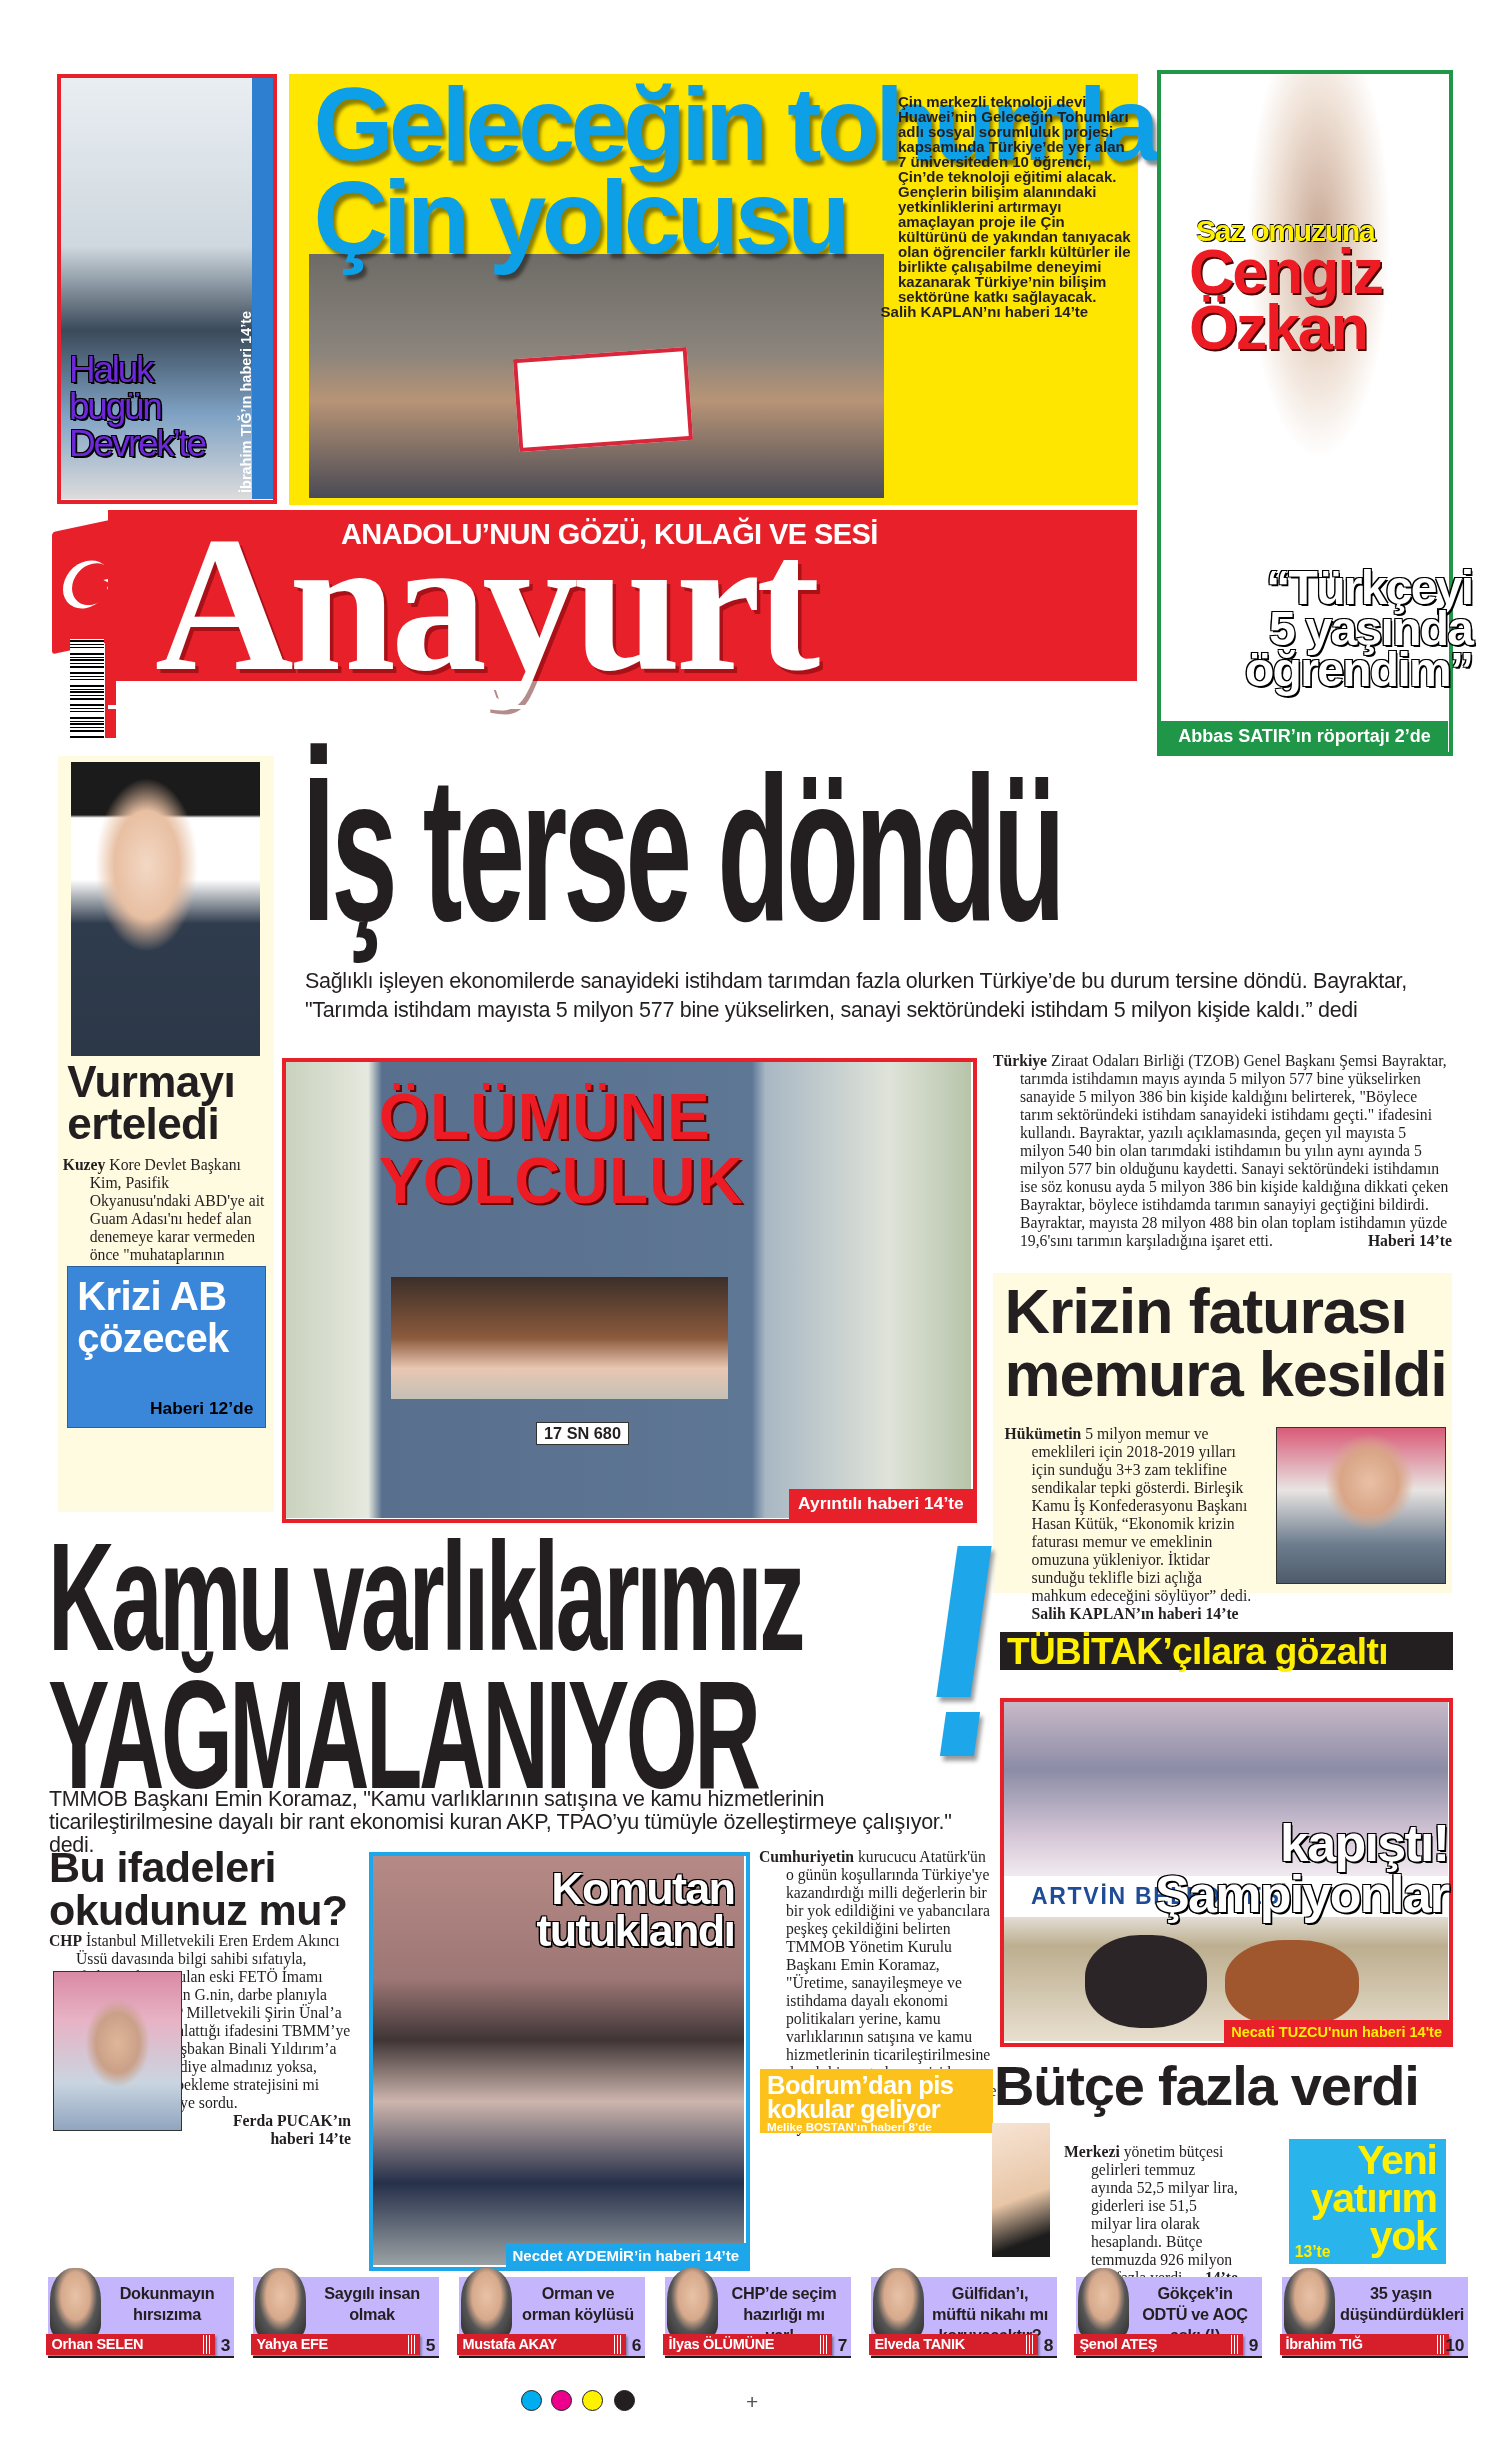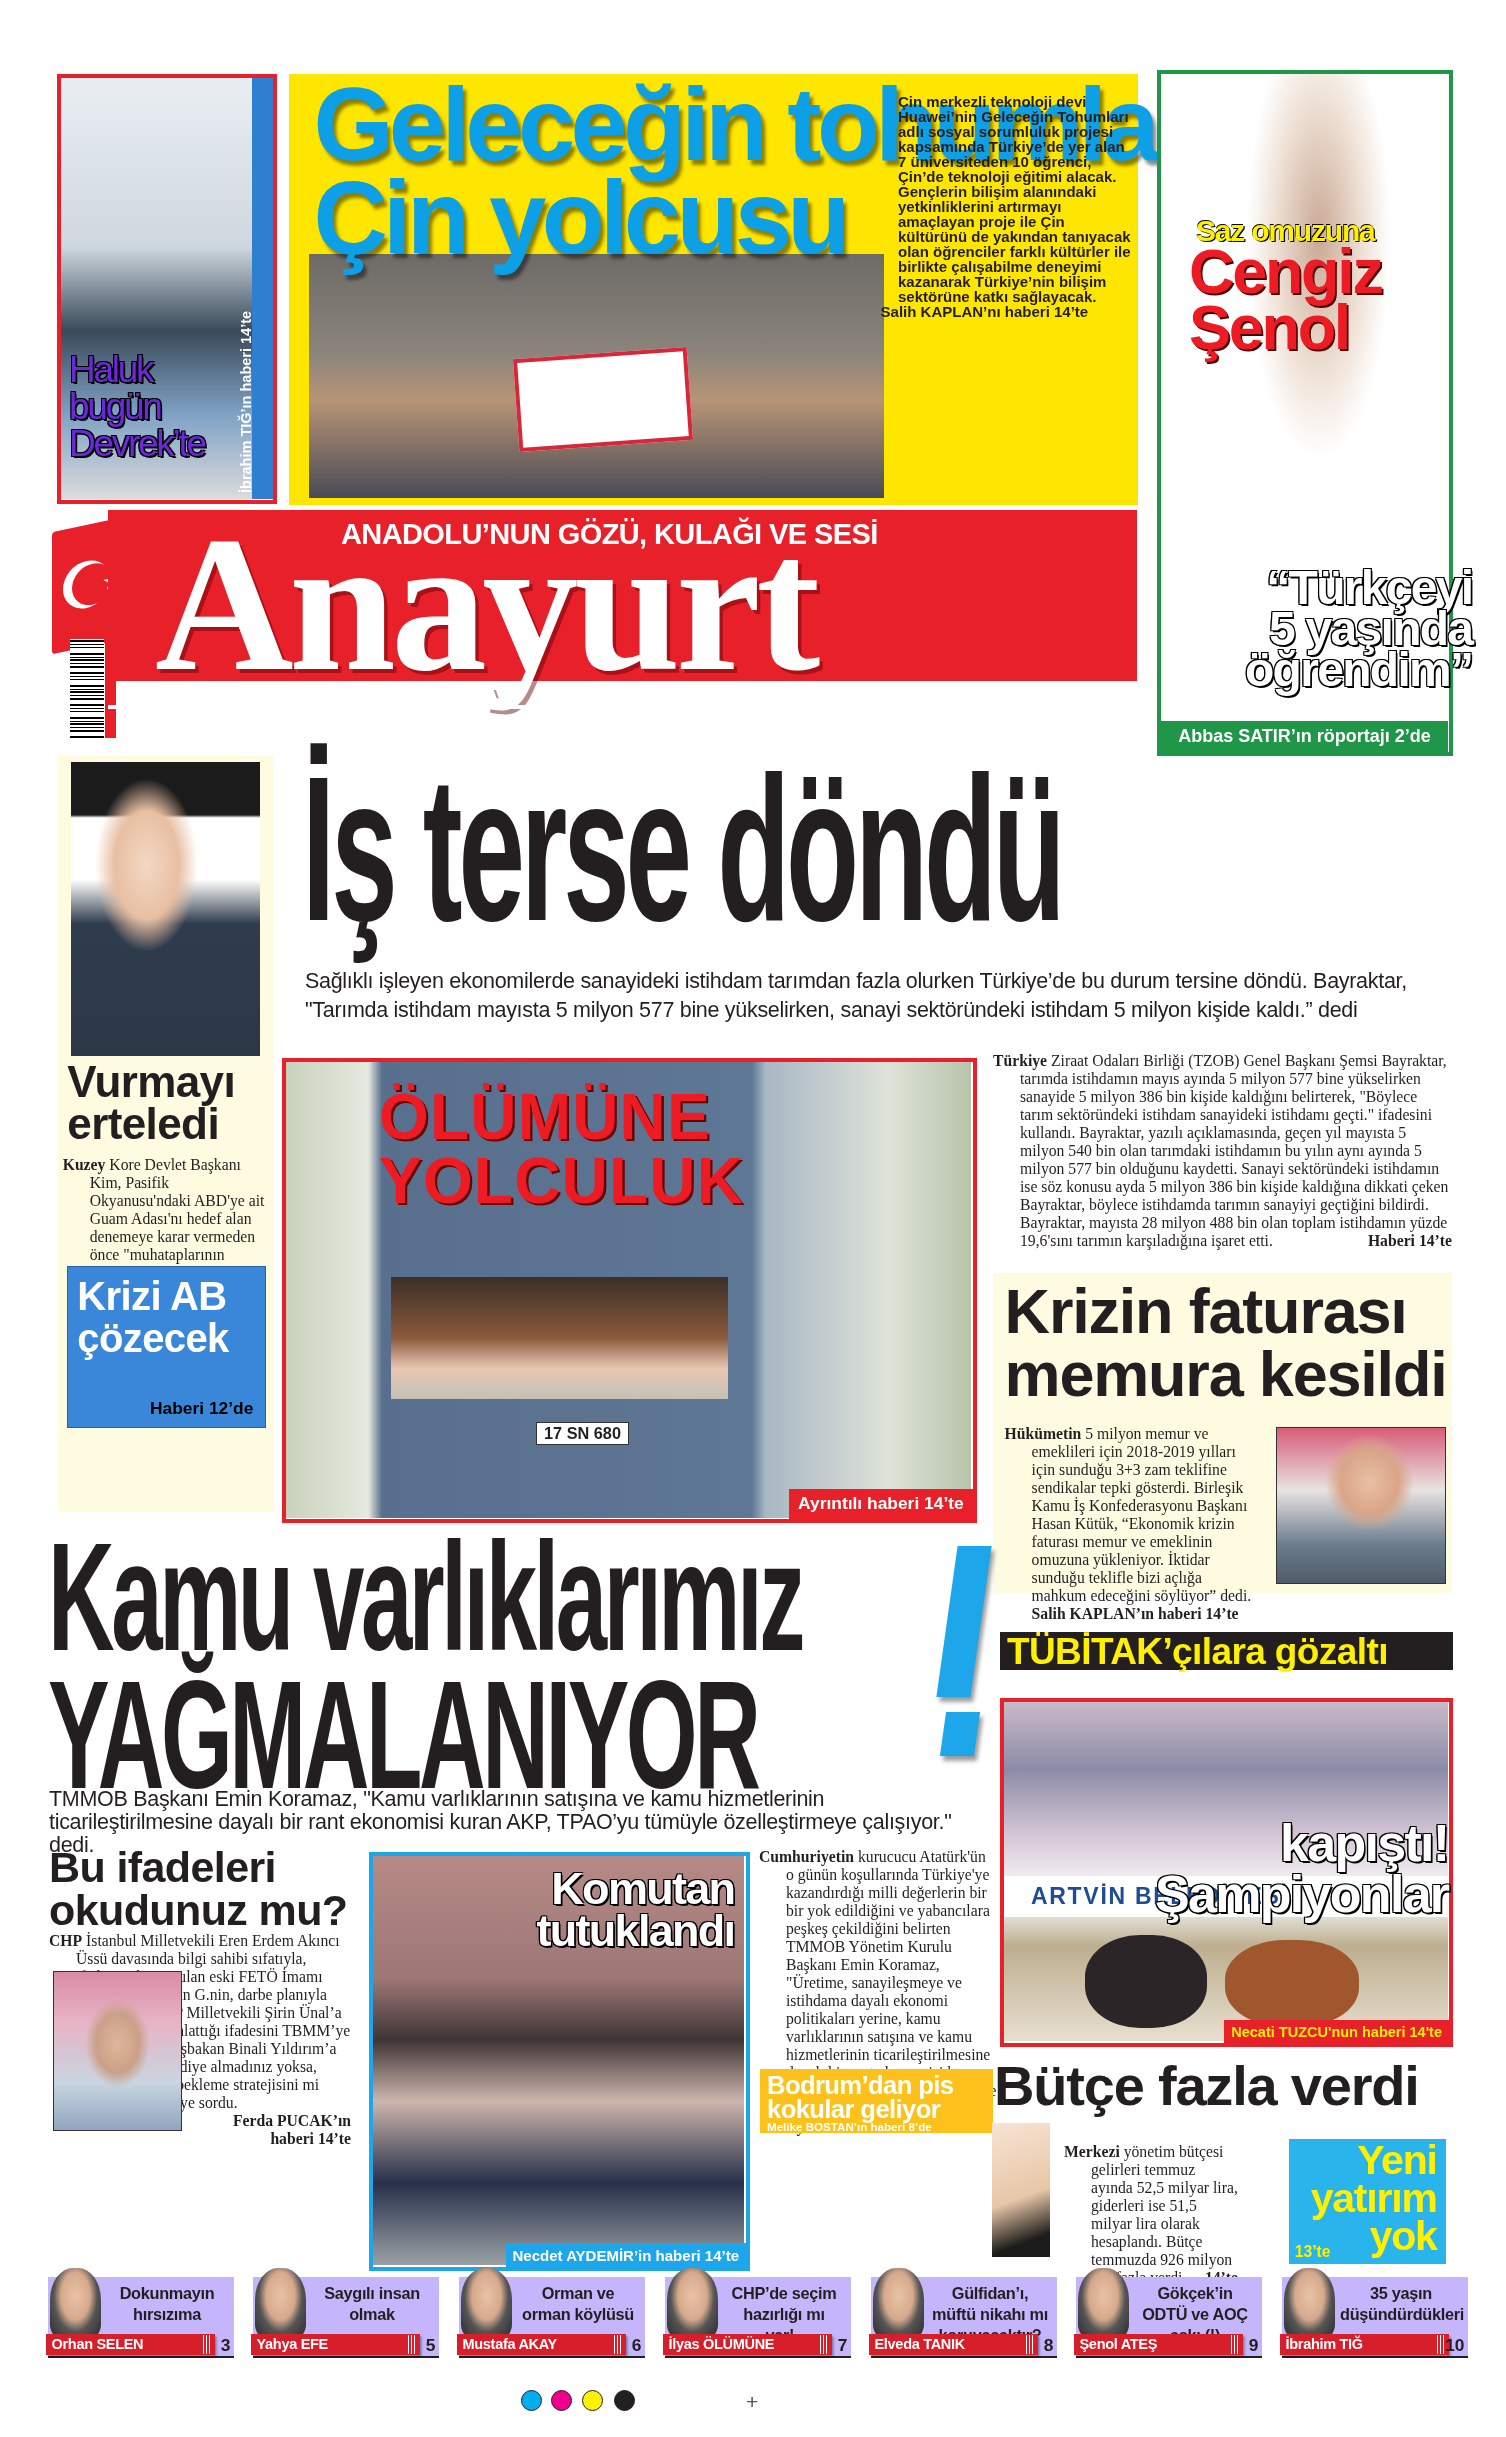--- a/index.html
+++ b/index.html
@@ -144,21 +144,21 @@
     <span>Çin merkezli teknoloji devi Huawei’nin Geleceğin Tohumları adlı sosyal sorumluluk projesi kapsamında Türkiye’de yer alan 7 üniversiteden 10 öğrenci, Çin’de teknoloji eğitimi alacak. Gençlerin bilişim alanındaki yetkinliklerini artırmayı amaçlayan proje ile Çin kültürünü de yakından tanıyacak olan öğrenciler farklı kültürler ile birlikte çalışabilme deneyimi kazanarak Türkiye’nin bilişim sektörüne katkı sağlayacak.</span>
     <span class="sig">Salih KAPLAN’nı haberi 14’te</span>
   </div>
 </div>
 
 <div id="cengiz" class="abs">
   <div class="photo ph"></div>
   <div class="abs saz cond">Saz omuzuna</div>
   <div class="abs name cond">
     <div>Cengiz</div>
-    <div>Şenol</div>
+    <div>Özkan</div>
   </div>
   <div class="abs quote cond">
     <div>“Türkçeyi</div>
     <div>5 yaşında</div>
     <div>öğrendim”</div>
   </div>
   <div class="abs credit">Abbas SATIR’ın röportajı 2’de</div>
 </div>
 
 <div id="flag" class="abs">

